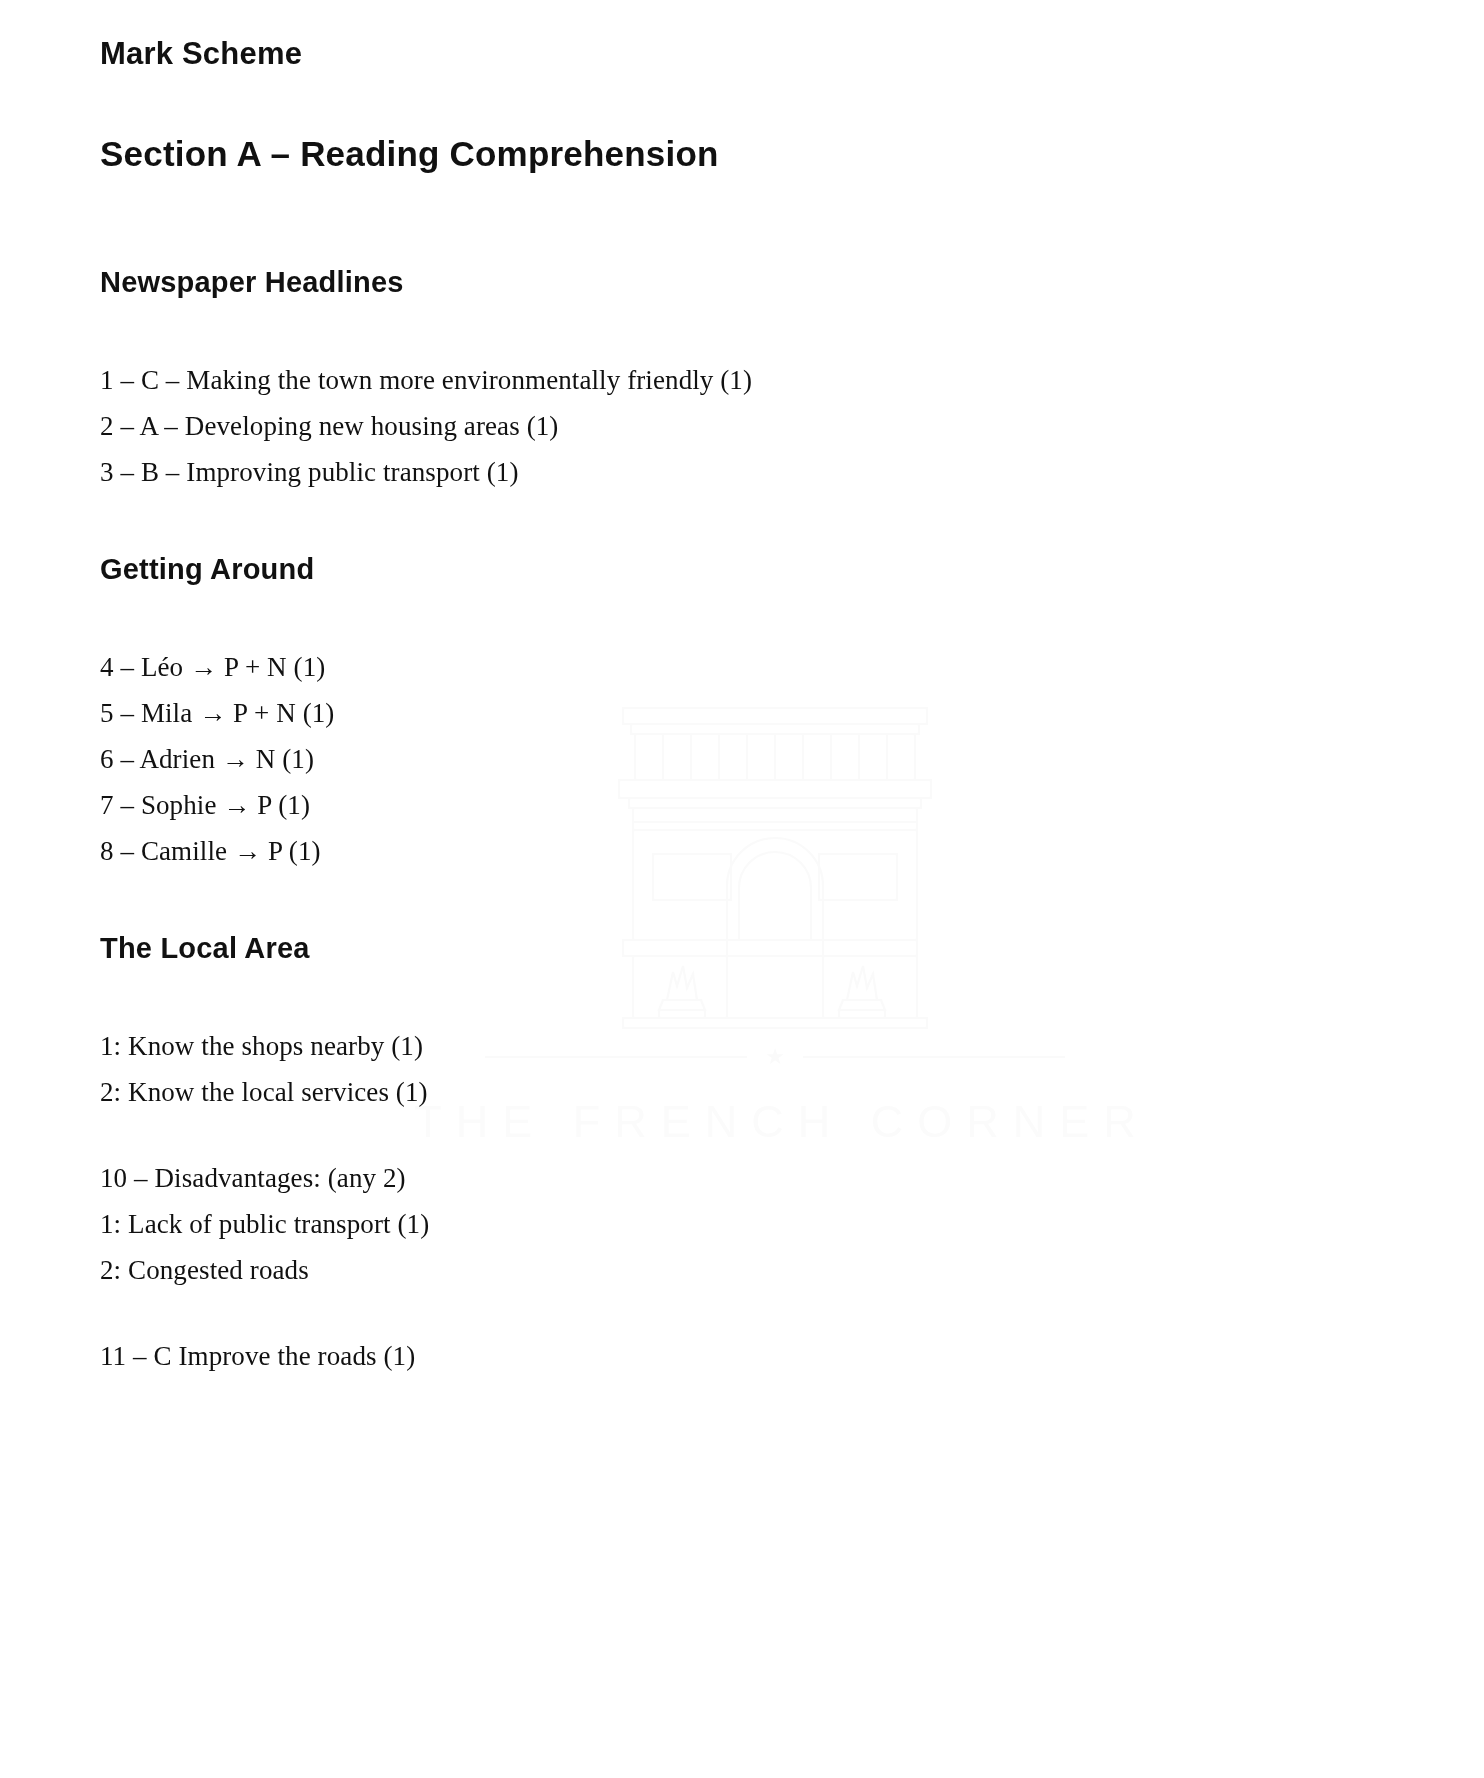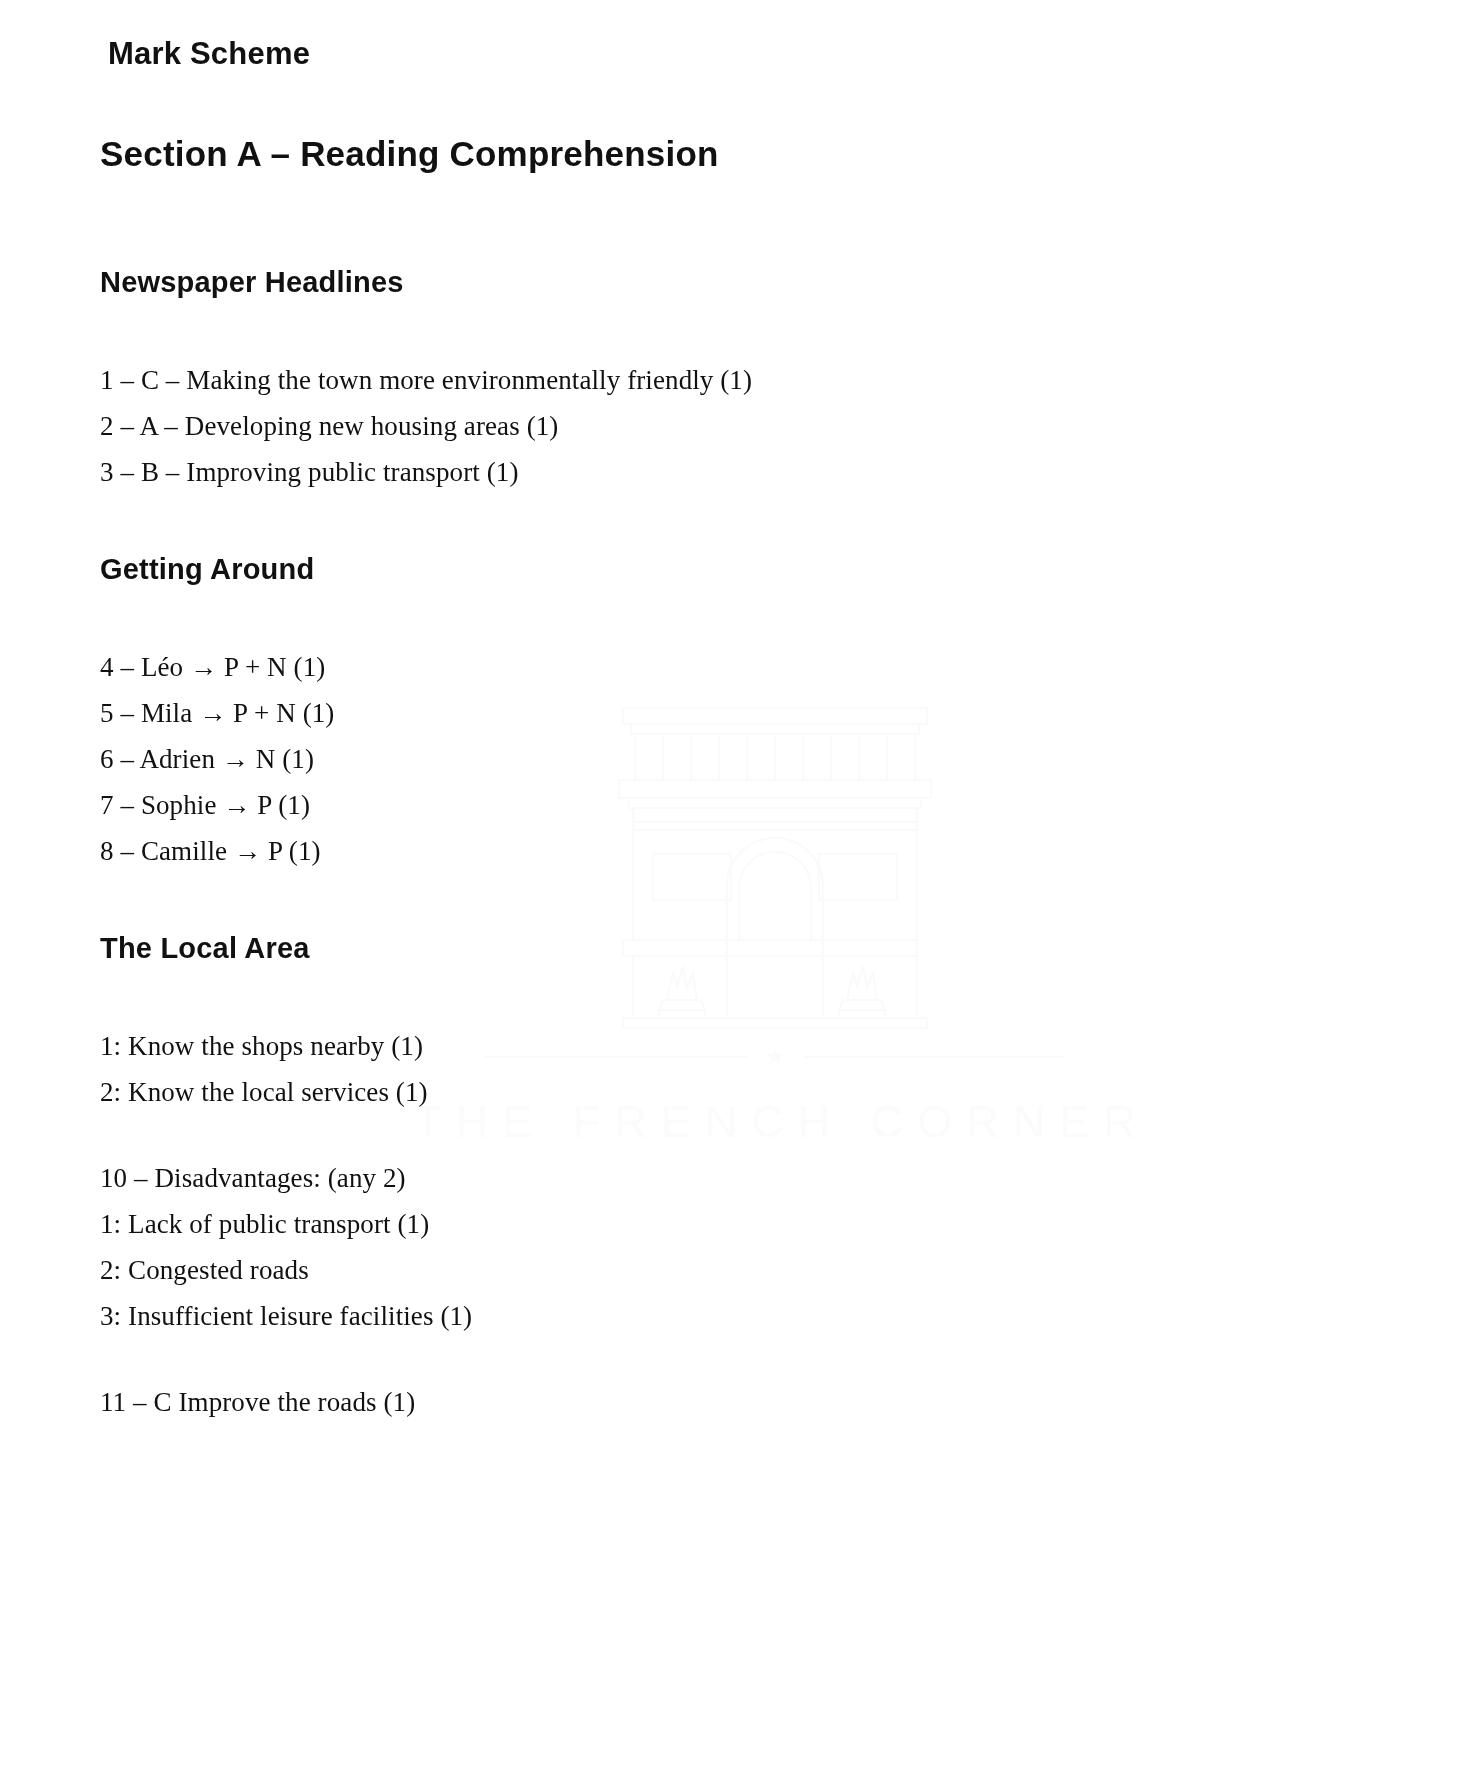--- a/index.html
+++ b/index.html
@@ -72,21 +72,21 @@
 
   
   .content {
     position: relative;
     z-index: 2;
   }
 
   h1.doc-title {
     font-size: 31px;
     font-weight: bold;
-    margin: 0 0 0 8px;
+    margin: 0 0 0 0;
     letter-spacing: 0.2px;
   }
 
   h2.section-title {
     font-size: 35px;
     font-weight: bold;
     margin: 62px 0 0 0;
     letter-spacing: 0.2px;
   }
 
@@ -210,21 +210,20 @@
       <div class="answer-line">1: Know the shops nearby (1)</div>
       <div class="answer-line">2: Know the local services (1)</div>
     </div>
 
     <div class="spacer-sm"></div>
 
     <div class="block">
       <div class="answer-line">10 – Disadvantages: (any 2)</div>
       <div class="answer-line">1: Lack of public transport (1)</div>
       <div class="answer-line">2: Congested roads</div>
-      <div class="answer-line">3: Insufficient leisure facilities (1)</div>
     </div>
 
     <div class="spacer-sm"></div>
 
     <div class="block">
       <div class="answer-line">11 – C Improve the roads (1)</div>
     </div>
 
   </div>
 </div>

